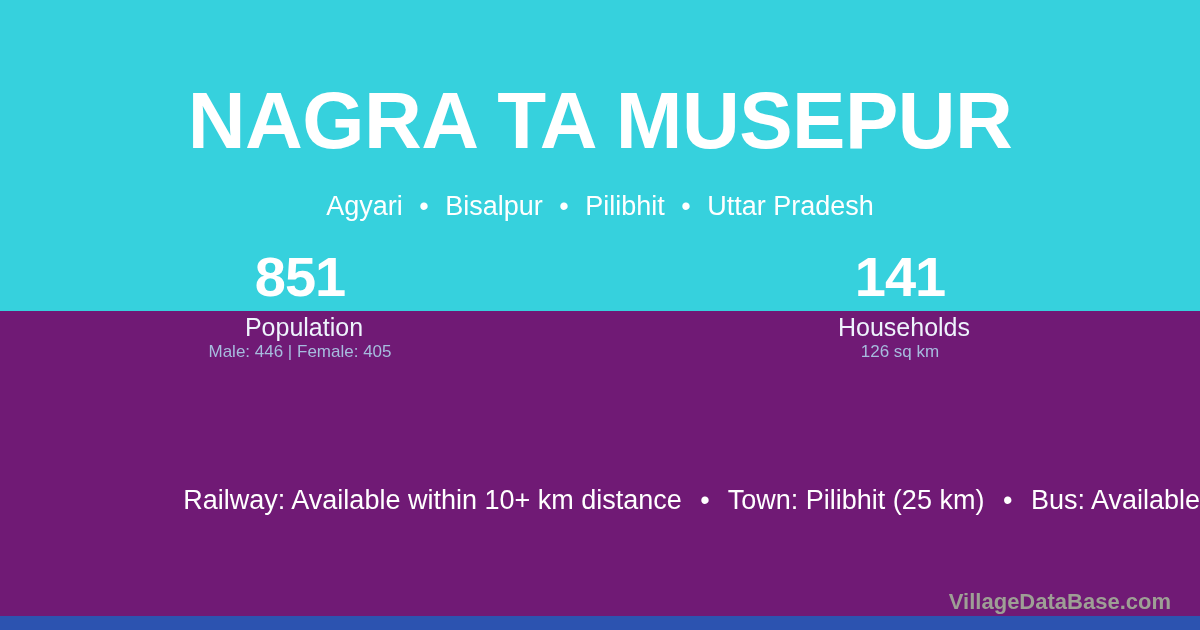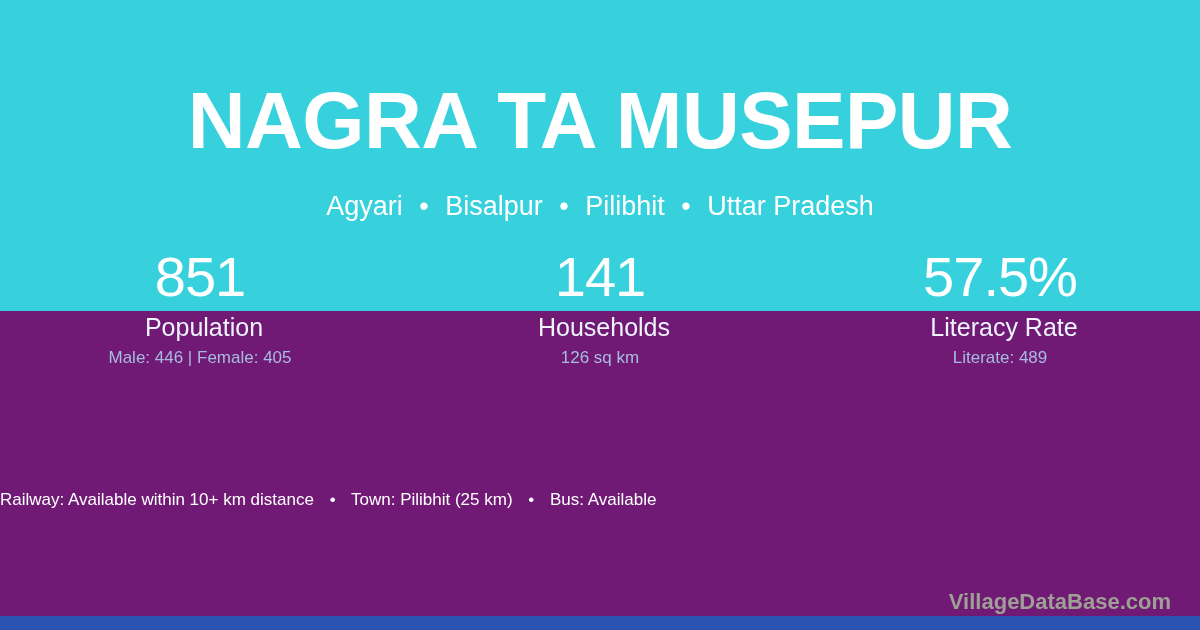--- a/index.html
+++ b/index.html
@@ -70,52 +70,51 @@
     top: 243px;
     width: 1200px;
     display: flex;
   }
   .stat {
     flex: 1 1 0;
     text-align: center;
   }
   .stat-value {
     font-size: 56px;
-    font-weight: 400;
+    font-weight: 700;
     line-height: 67px;
     color: #ffffff;
     letter-spacing: -1px;
     white-space: nowrap;
   }
   .stat-label {
     margin-top: 3px;
     font-size: 25px;
     font-weight: 400;
     line-height: 29px;
     color: #eef3fc;
     white-space: nowrap;
     margin-left: 8px;
   }
   .stat-sub {
-    margin-top: 6px;
     font-size: 17px;
     font-weight: 400;
     line-height: 20px;
     color: #a7bcde;
     white-space: nowrap;
   }
 
   
   .amenities {
     position: absolute;
     left: 0;
     top: 485px;
     width: 1200px;
-    text-align: left;
-    font-size: 17px;
+    text-align: right;
+    font-size: 27px;
     line-height: 30px;
     color: #ffffff;
     white-space: nowrap;
   }
   .amenities .sep {
     padding: 0 11px;
     color: #ffffff;
   }
 
   
@@ -157,25 +156,20 @@
       <div class="stat-label">Population</div>
       <div class="stat-sub">Male: 446 | Female: 405</div>
     </div>
 
     <div class="stat">
       <div class="stat-value">141</div>
       <div class="stat-label">Households</div>
       <div class="stat-sub">126 sq km</div>
     </div>
 
-    <div class="stat">
-      <div class="stat-value">57.5%</div>
-      <div class="stat-label">Literacy Rate</div>
-      <div class="stat-sub">Literate: 489</div>
-    </div>
 
   </div>
 
   <div class="amenities">
     <span>Railway: Available within 10+ km distance</span>
     <span class="sep">•</span>
     <span>Town: Pilibhit (25 km)</span>
     <span class="sep">•</span>
     <span>Bus: Available</span>
   </div>

